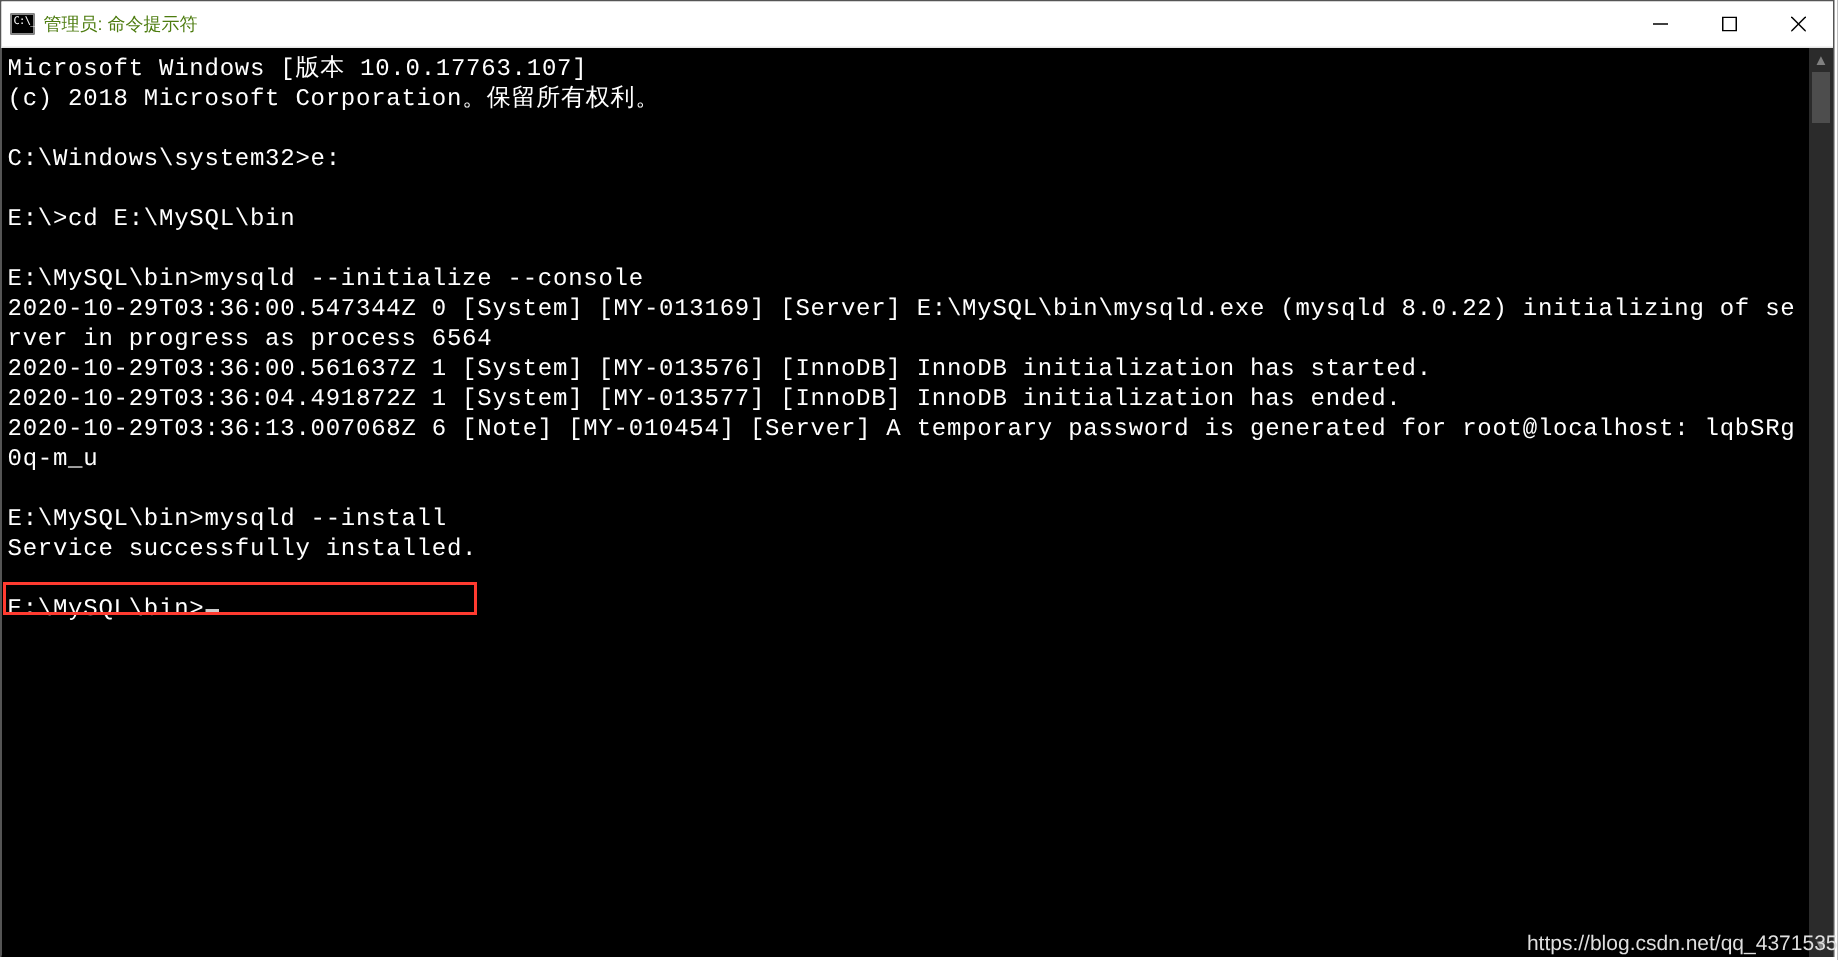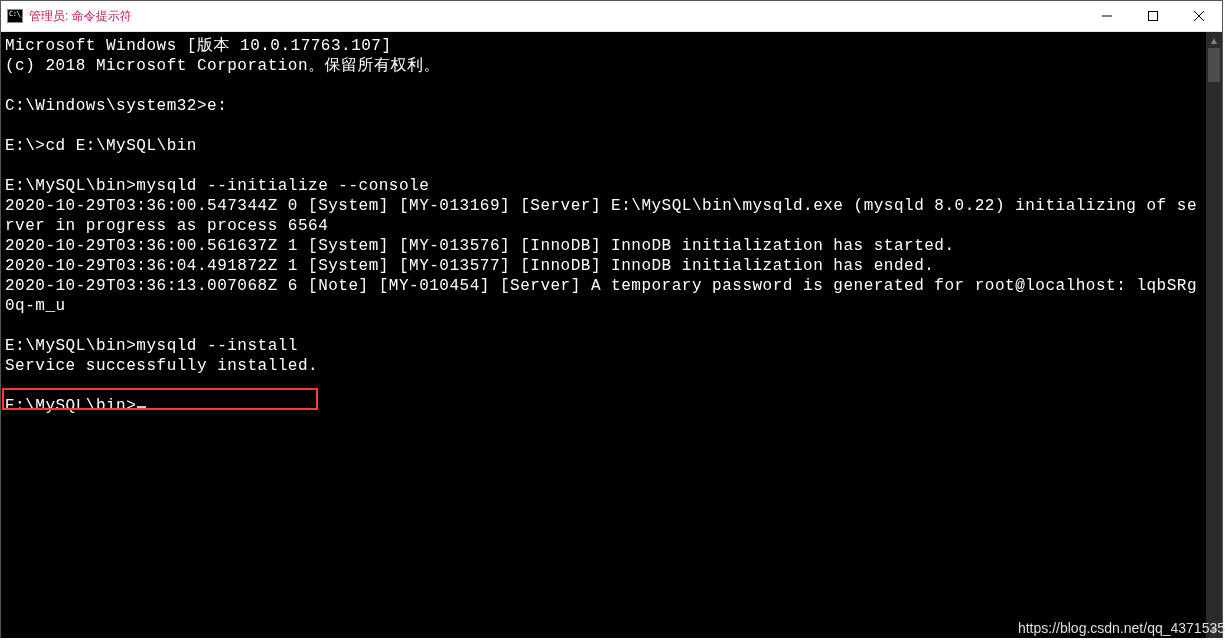--- a/index.html
+++ b/index.html
@@ -28,21 +28,21 @@
     align-items: center;
     justify-content: space-between;
     border-bottom: 1px solid #e5e5e5;
   }
   .titlebar-left {
     display: flex;
     align-items: center;
     gap: 6px;
     padding-left: 6px;
     font-size: 12px;
-    color: #be185d;
+    color: #4d7c0f;
   }
   .cmd-icon {
     width: 16px;
     height: 14px;
     background: #000;
     border: 1px solid #888;
     position: relative;
     box-sizing: border-box;
   }
   .cmd-icon::after {

